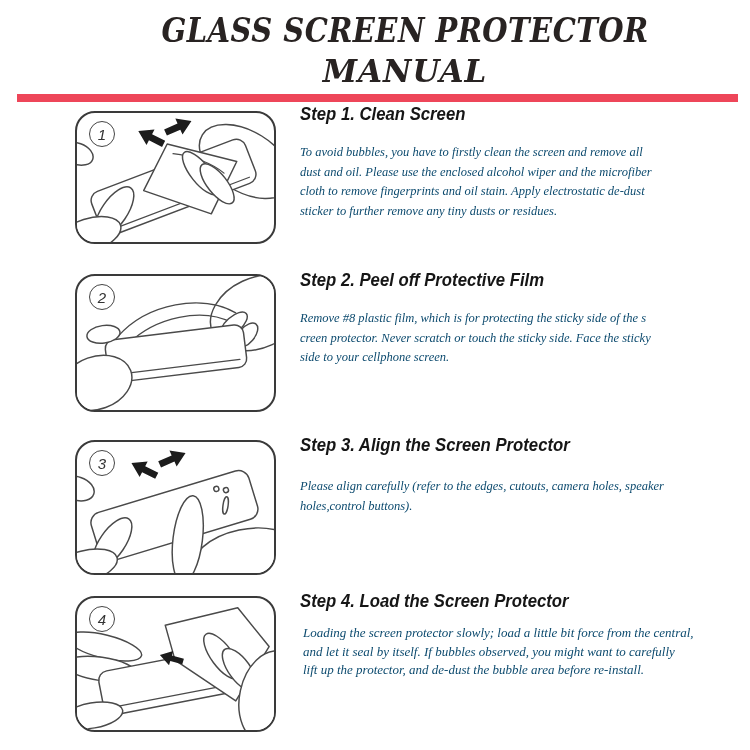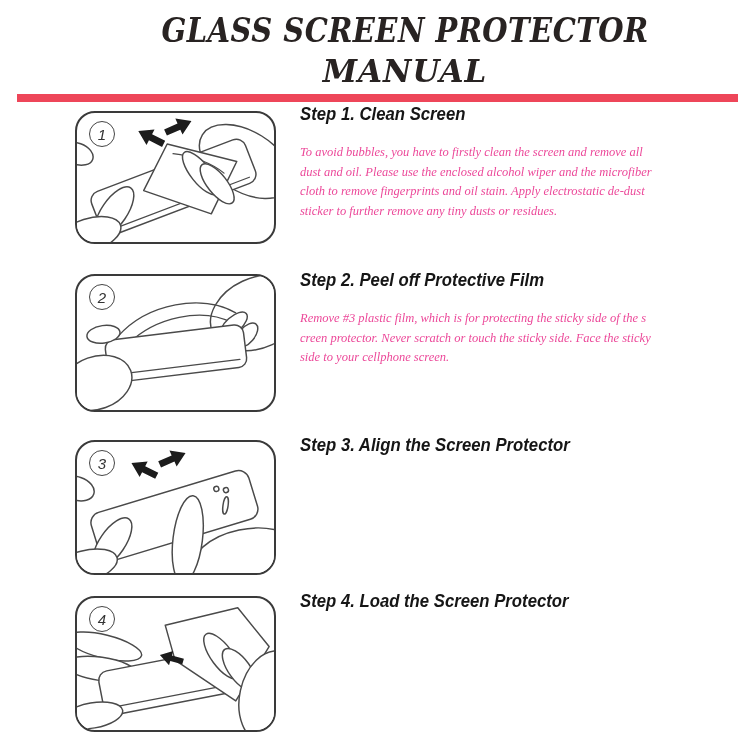--- a/index.html
+++ b/index.html
@@ -26,21 +26,21 @@
   .illus-box svg { position:absolute; inset:0; width:100%; height:100%; }
   .num-badge { position:absolute; left:12px; top:8px; width:26px; height:26px;
                border:1.6px solid #454545; border-radius:50%; display:flex;
                align-items:center; justify-content:center; font-size:15px;
                color:#333; background:#fff; z-index:2;
                font-family:"Liberation Sans", sans-serif; }
   .heading { position:absolute; left:300px; font-size:19px; font-weight:700;
              color:#161616; white-space:nowrap; transform:scaleX(.88);
              transform-origin:left center; letter-spacing:0; }
   .body-text { position:absolute; left:300px; font-family:"Liberation Serif", serif;
-               font-size:12.5px; line-height:19.5px; color:#ec4899; white-space:pre; }
+               font-size:12.5px; line-height:19.5px; color:#0c4a6e; white-space:pre; }
   .body-large { font-size:13px; line-height:18.5px; left:303px; }
 
   
   .ln   { fill:#ffffff; stroke:#4a4a4a; stroke-width:1.5; stroke-linecap:round; stroke-linejoin:round; }
   .open { fill:none;    stroke:#4a4a4a; stroke-width:1.3; stroke-linecap:round; }
   .solid{ fill:#1c1c1c; stroke:none; }
 </style>
 </head>
 <body>
 
@@ -112,21 +112,21 @@
       </g>
       <g>
         <ellipse class="ln" cx="27" cy="60" rx="17" ry="9" transform="rotate(-8 27 60)"></ellipse>
       </g>
       <g>
         <ellipse class="ln" cx="20" cy="110" rx="37" ry="27" transform="rotate(-20 20 110)"></ellipse>
       </g>
     </svg>
   </div>
   <div class="heading" style="top:269px;">Step 2. Peel off Protective Film</div>
-  <div class="body-text" style="top:309px;">Remove #3 plastic film, which is for protecting the sticky side of the s
+  <div class="body-text" style="top:309px;">Remove #8 plastic film, which is for protecting the sticky side of the s
 creen protector. Never scratch or touch the sticky side. Face the sticky
 side to your cellphone screen.</div>
 
   <div class="illus-box" style="top:440px;height:135px;">
     <div class="num-badge">3</div>
     <svg viewBox="0 0 201 135" preserveAspectRatio="none">
       <g>
         <ellipse class="ln" cx="0" cy="48" rx="18" ry="12" transform="rotate(18 0 48)"></ellipse>
       </g>
       <g>
@@ -148,20 +148,22 @@
       </g>
       <g transform="translate(68,28) rotate(207)">
         <path class="solid" d="M-15 -3.5 L0 -3.5 L0 -9 L14 0 L0 9 L0 3.5 L-15 3.5 Z"></path>
       </g>
       <g transform="translate(98,17) rotate(-24)">
         <path class="solid" d="M-15 -3.5 L0 -3.5 L0 -9 L14 0 L0 9 L0 3.5 L-15 3.5 Z"></path>
       </g>
     </svg>
   </div>
   <div class="heading" style="top:434px;">Step 3. Align the Screen Protector</div>
+  <div class="body-text" style="top:477px;">Please align carefully (refer to the edges, cutouts, camera holes, speaker
+holes,control buttons).</div>
 
   <div class="illus-box" style="top:596px;height:136px;">
     <div class="num-badge">4</div>
     <svg viewBox="0 0 201 136" preserveAspectRatio="none">
       <g>
         <ellipse class="ln" cx="28" cy="50" rx="39" ry="12" transform="rotate(14 28 50)"></ellipse>
         <ellipse class="ln" cx="24" cy="73" rx="37" ry="12" transform="rotate(8 24 73)"></ellipse>
       </g>
       <g transform="rotate(-11 100 88)">
         <rect class="ln" x="24" y="62" width="152" height="46" rx="10"></rect>
@@ -177,14 +179,17 @@
         <ellipse class="ln" cx="148" cy="60" rx="11" ry="28" transform="rotate(-36 148 60)"></ellipse>
         <ellipse class="ln" cx="166" cy="74" rx="11" ry="26" transform="rotate(-36 166 74)"></ellipse>
         <ellipse class="ln" cx="198" cy="102" rx="32" ry="48" transform="rotate(12 198 102)"></ellipse>
       </g>
       <g transform="translate(96,62) rotate(196) scale(0.85)">
         <path class="solid" d="M-15 -3.5 L0 -3.5 L0 -9 L14 0 L0 9 L0 3.5 L-15 3.5 Z"></path>
       </g>
     </svg>
   </div>
   <div class="heading" style="top:590px;">Step 4. Load the Screen Protector</div>
+  <div class="body-text body-large" style="top:624px;">Loading the screen protector slowly; load a little bit force from the central,
+and let it seal by itself. If bubbles observed, you might want to carefully
+lift up the protector, and de-dust the bubble area before re-install.</div>
 
 </div>
 
 </body></html>

